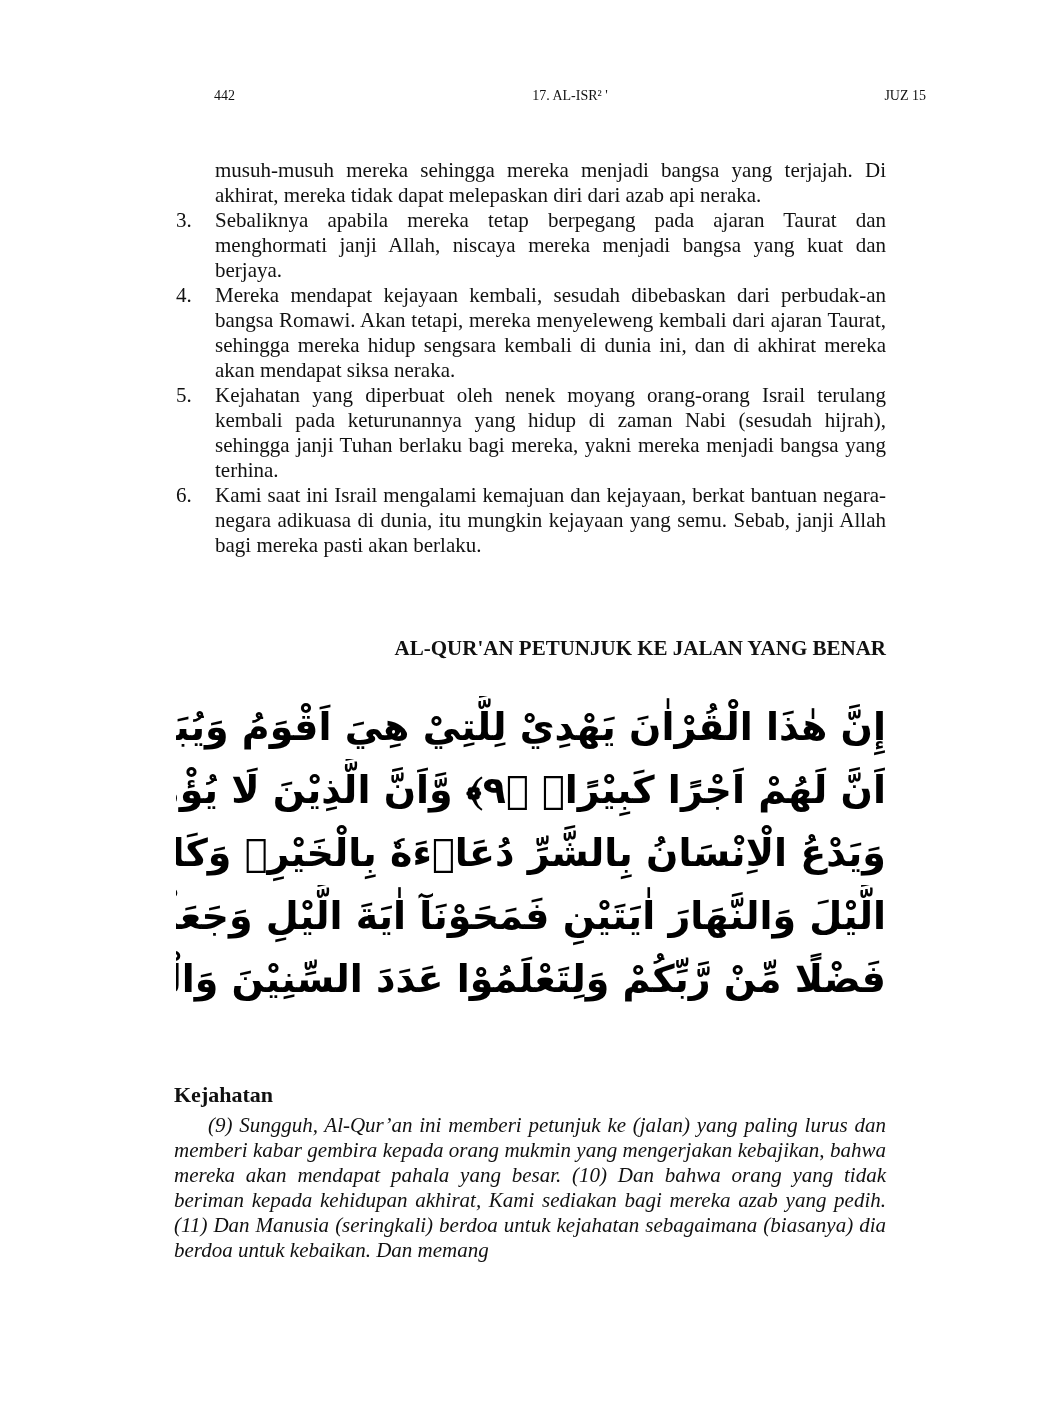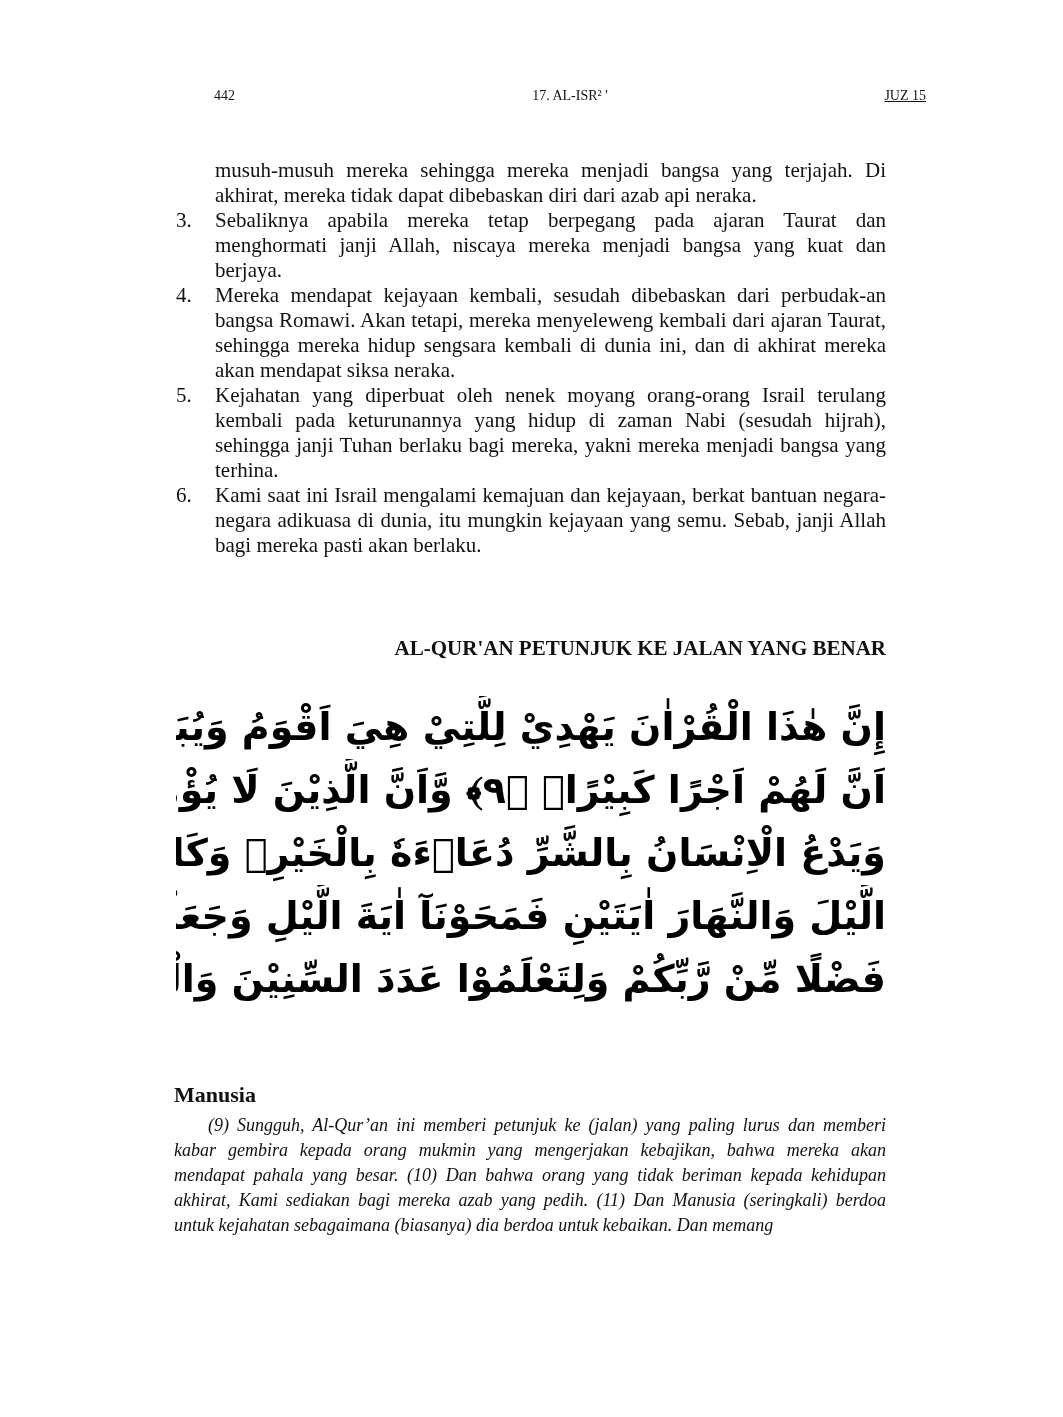--- a/index.html
+++ b/index.html
@@ -20,21 +20,21 @@
       top: 84px;
       left: 174px;
       width: 712px;
       height: 24px;
       font-size: 14px;
       line-height: 24px;
       margin-left: 40px;
     }
     .header .left { position: absolute; left: 0; top: 0; }
     .header .center { position: absolute; left: 0; right: 0; top: 0; text-align: center; }
-    .header .right { position: absolute; right: 0; top: 0; text-decoration: underline; }
+    .header .right { position: absolute; right: 0; top: 0; }
 
     .body-text {
       position: absolute;
       left: 174px;
       width: 712px;
       font-size: 21px;
       line-height: 25px;
       text-align: justify;
     }
     .continuation {
@@ -105,36 +105,36 @@
       font-weight: bold;
       font-size: 22px;
       line-height: 26px;
     }
     .translation {
       position: absolute;
       top: 1113px;
       left: 174px;
       width: 712px;
       font-style: italic;
-      font-size: 18px;
+      font-size: 21px;
       line-height: 25px;
       text-align: justify;
       text-indent: 34px;
     }
   </style>
 </head>
 <body>
 
 <div class="header">
   <span class="left">442</span>
   <span class="center">17. AL-ISR² '</span>
   <span class="right">JUZ 15</span>
 </div>
 
-<div class="body-text continuation">musuh-musuh mereka sehingga mereka menjadi bangsa yang terjajah. Di akhirat, mereka tidak dapat dibebaskan diri dari azab api neraka.</div>
+<div class="body-text continuation">musuh-musuh mereka sehingga mereka menjadi bangsa yang terjajah. Di akhirat, mereka tidak dapat melepaskan diri dari azab api neraka.</div>
 
 <ol class="list">
   <li>
     <span class="num">3.</span>
     <span>Sebaliknya apabila mereka tetap berpegang pada ajaran Taurat dan menghormati janji Allah, niscaya mereka menjadi bangsa yang kuat dan berjaya.</span>
   </li>
   <li>
     <span class="num">4.</span>
     <span>Mereka mendapat kejayaan kembali, sesudah dibebaskan dari perbudak-an bangsa Romawi. Akan tetapi, mereka menyeleweng kembali dari ajaran Taurat, sehingga mereka hidup sengsara kembali di dunia ini, dan di akhirat mereka akan mendapat siksa neraka.</span>
   </li>
@@ -151,14 +151,14 @@
 <div class="section-title">AL-QUR'AN PETUNJUK KE JALAN YANG BENAR</div>
 
 <div class="arabic-block" lang="ar">
   <span class="line">إِنَّ هٰذَا الْقُرْاٰنَ يَهْدِيْ لِلَّتِيْ هِيَ اَقْوَمُ وَيُبَشِّرُ الْمُؤْمِنِيْنَ الَّذِيْنَ يَعْمَلُوْنَ الصّٰلِحٰتِ</span>
   <span class="line">اَنَّ لَهُمْ اَجْرًا كَبِيْرًاۙ ﴿٩﴾ وَّاَنَّ الَّذِيْنَ لَا يُؤْمِنُوْنَ بِالْاٰخِرَةِ اَعْتَدْنَا لَهُمْ عَذَابًا اَلِيْمًا ࣖ ﴿١٠﴾</span>
   <span class="line">وَيَدْعُ الْاِنْسَانُ بِالشَّرِّ دُعَاۤءَهٗ بِالْخَيْرِۗ وَكَانَ الْاِنْسَانُ عَجُوْلًا ﴿١١﴾ وَجَعَلْنَا</span>
   <span class="line">الَّيْلَ وَالنَّهَارَ اٰيَتَيْنِ فَمَحَوْنَآ اٰيَةَ الَّيْلِ وَجَعَلْنَآ اٰيَةَ النَّهَارِ مُبْصِرَةً لِّتَبْتَغُوْا</span>
   <span class="line">فَضْلًا مِّنْ رَّبِّكُمْ وَلِتَعْلَمُوْا عَدَدَ السِّنِيْنَ وَالْحِسَابَۗ وَكُلَّ شَيْءٍ</span>
 </div>
 
-<div class="terjemah-heading">Manusia</div>
+<div class="terjemah-heading">Kejahatan</div>
 <div class="translation">(9) Sungguh, Al-Qur’an ini memberi petunjuk ke (jalan) yang paling lurus dan memberi kabar gembira kepada orang mukmin yang mengerjakan kebajikan, bahwa mereka akan mendapat pahala yang besar. (10) Dan bahwa orang yang tidak beriman kepada kehidupan akhirat, Kami sediakan bagi mereka azab yang pedih. (11) Dan Manusia (seringkali) berdoa untuk kejahatan sebagaimana (biasanya) dia berdoa untuk kebaikan. Dan memang</div>
 
 </body></html>

